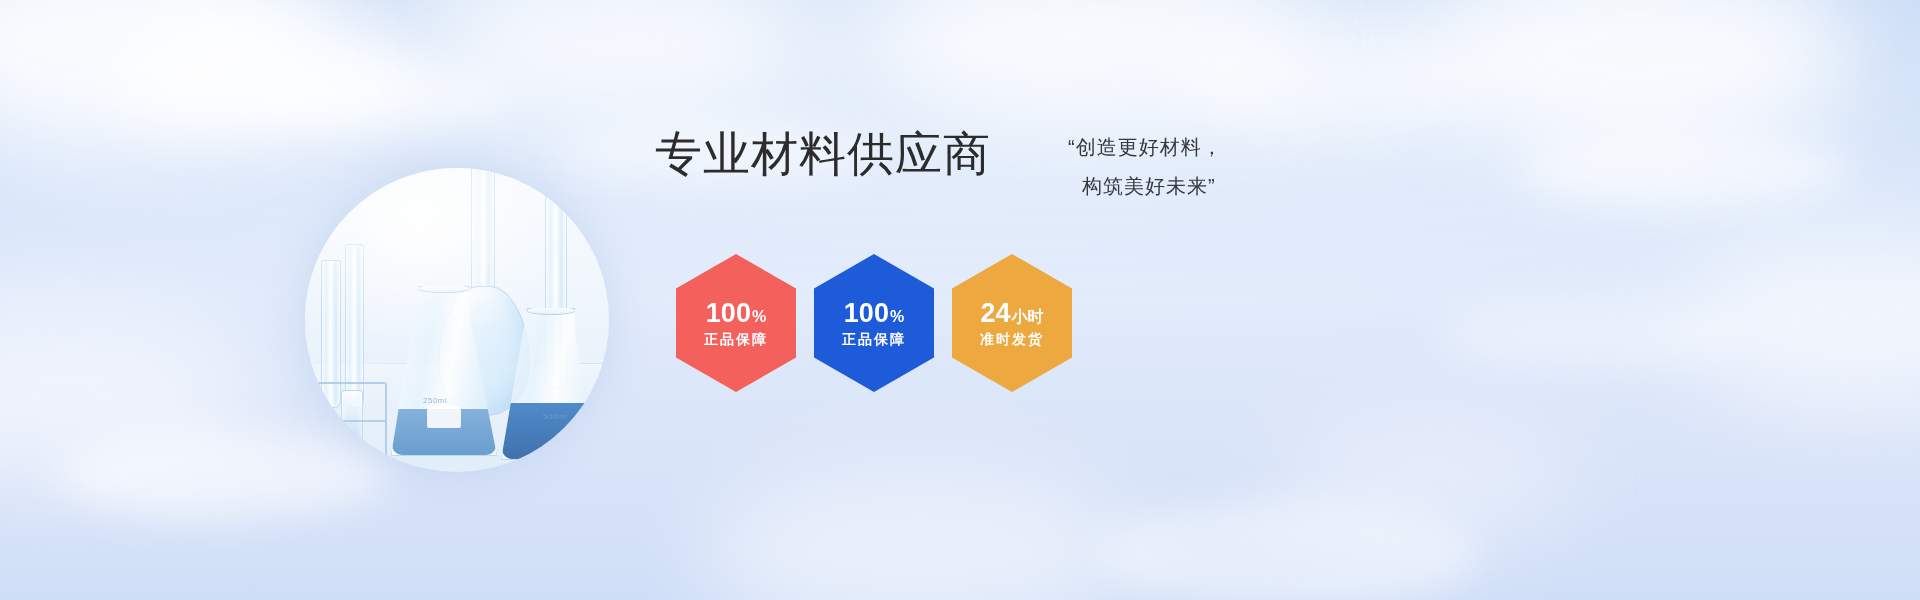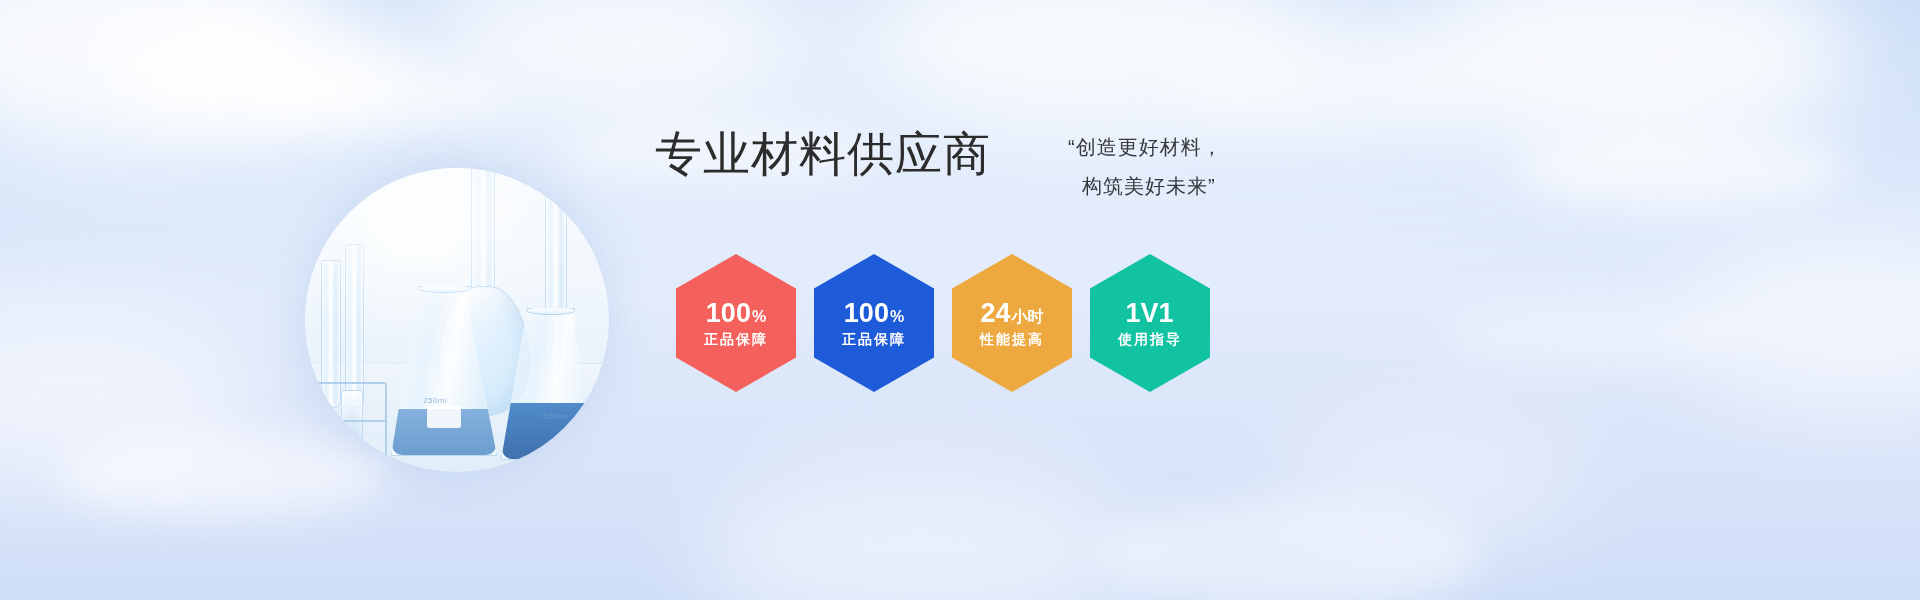--- a/index.html
+++ b/index.html
@@ -221,26 +221,19 @@
         <span class="unit">%</span>
       </div>
       <div class="sub">正品保障</div>
     </div>
 
     <div class="hex" style="background:#EDA93F;align-items:center;">
       <div class="big">
         <span>24</span>
         <span class="unit">小时</span>
       </div>
-      <div class="sub">性能提高</div>
-    </div>
-
-    <div class="hex" style="background:#12C3A2;">
-      <div class="big">
-        <span>1V1</span>
-        <span class="unit"></span>
-      </div>
-      <div class="sub">使用指导</div>
-    </div>
+      <div class="sub">准时发货</div>
+    </div>
+
 
   </div>
 
 </div>
 
 </body></html>

